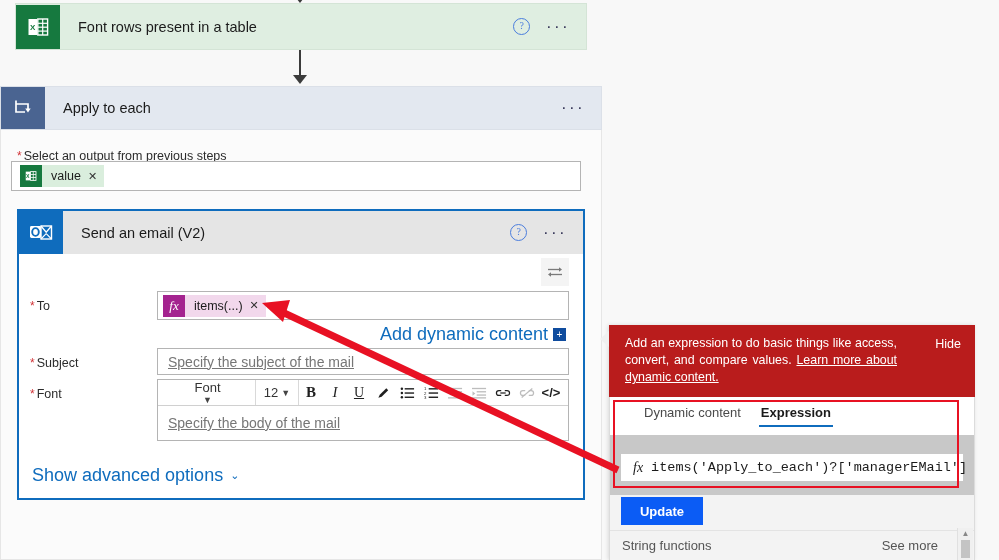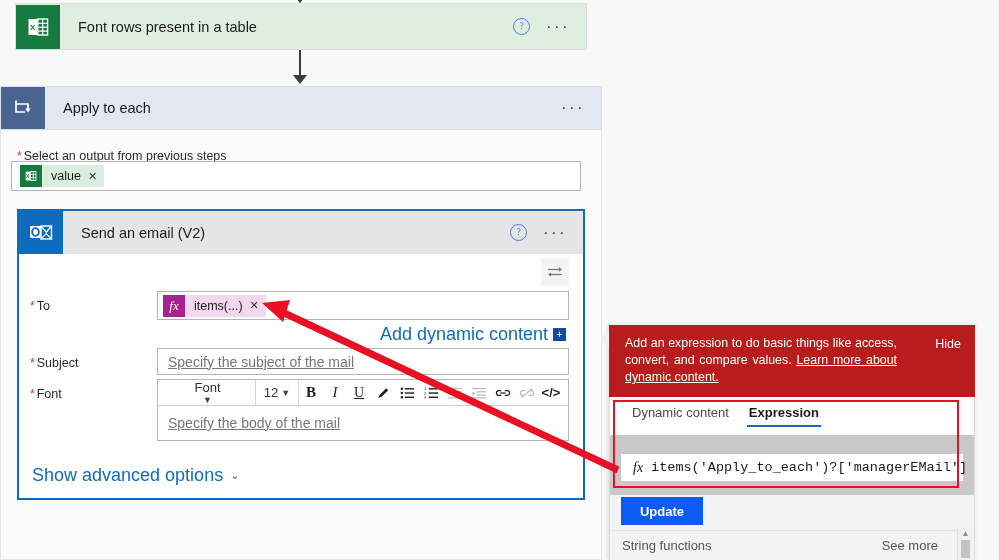--- a/index.html
+++ b/index.html
@@ -256,21 +256,21 @@
     border-bottom: 9px solid transparent;
     border-right: 10px solid #f0f0f0;
   }
 
   #tabbar {
     position: absolute;
     left: 610px; top: 397px; width: 364px; height: 38px;
     background: #fff;
     display: flex; align-items: flex-start;
     box-sizing: border-box;
-    padding-left: 12px;
+    padding-left: 24px;
   }
   .tab {
     font-size: 13px;
     color: #4a4a4a;
     padding: 8px 10px 7px 10px;
     cursor: pointer;
     position: relative;
   }
   .tab.active { color: #1b1b1b; font-weight: bold; }
   .tab.active::after {

